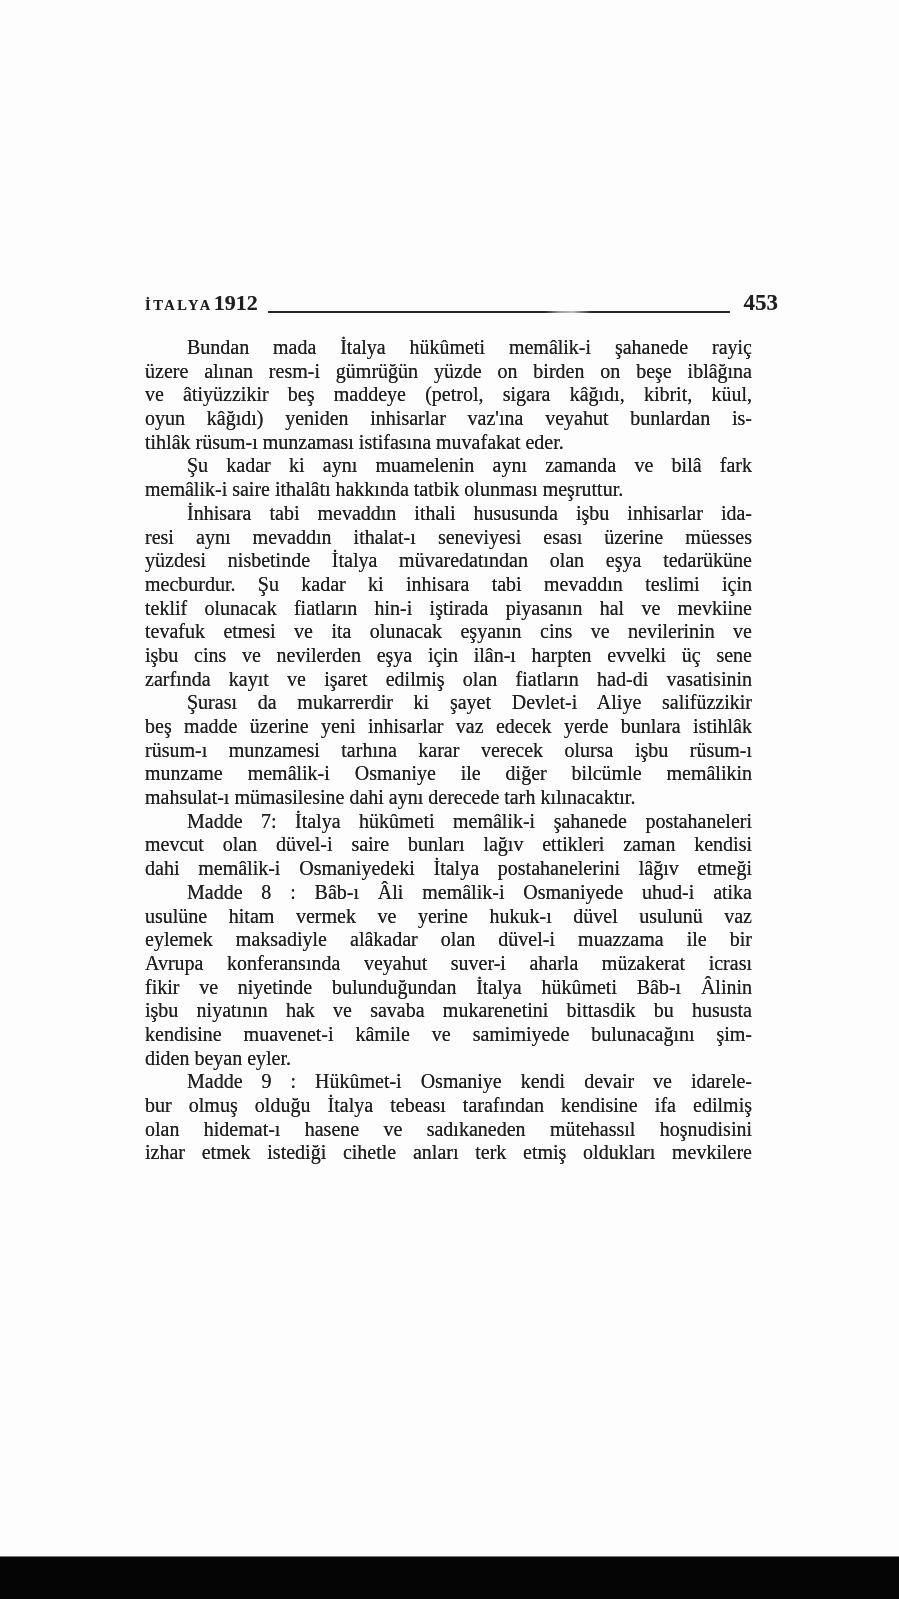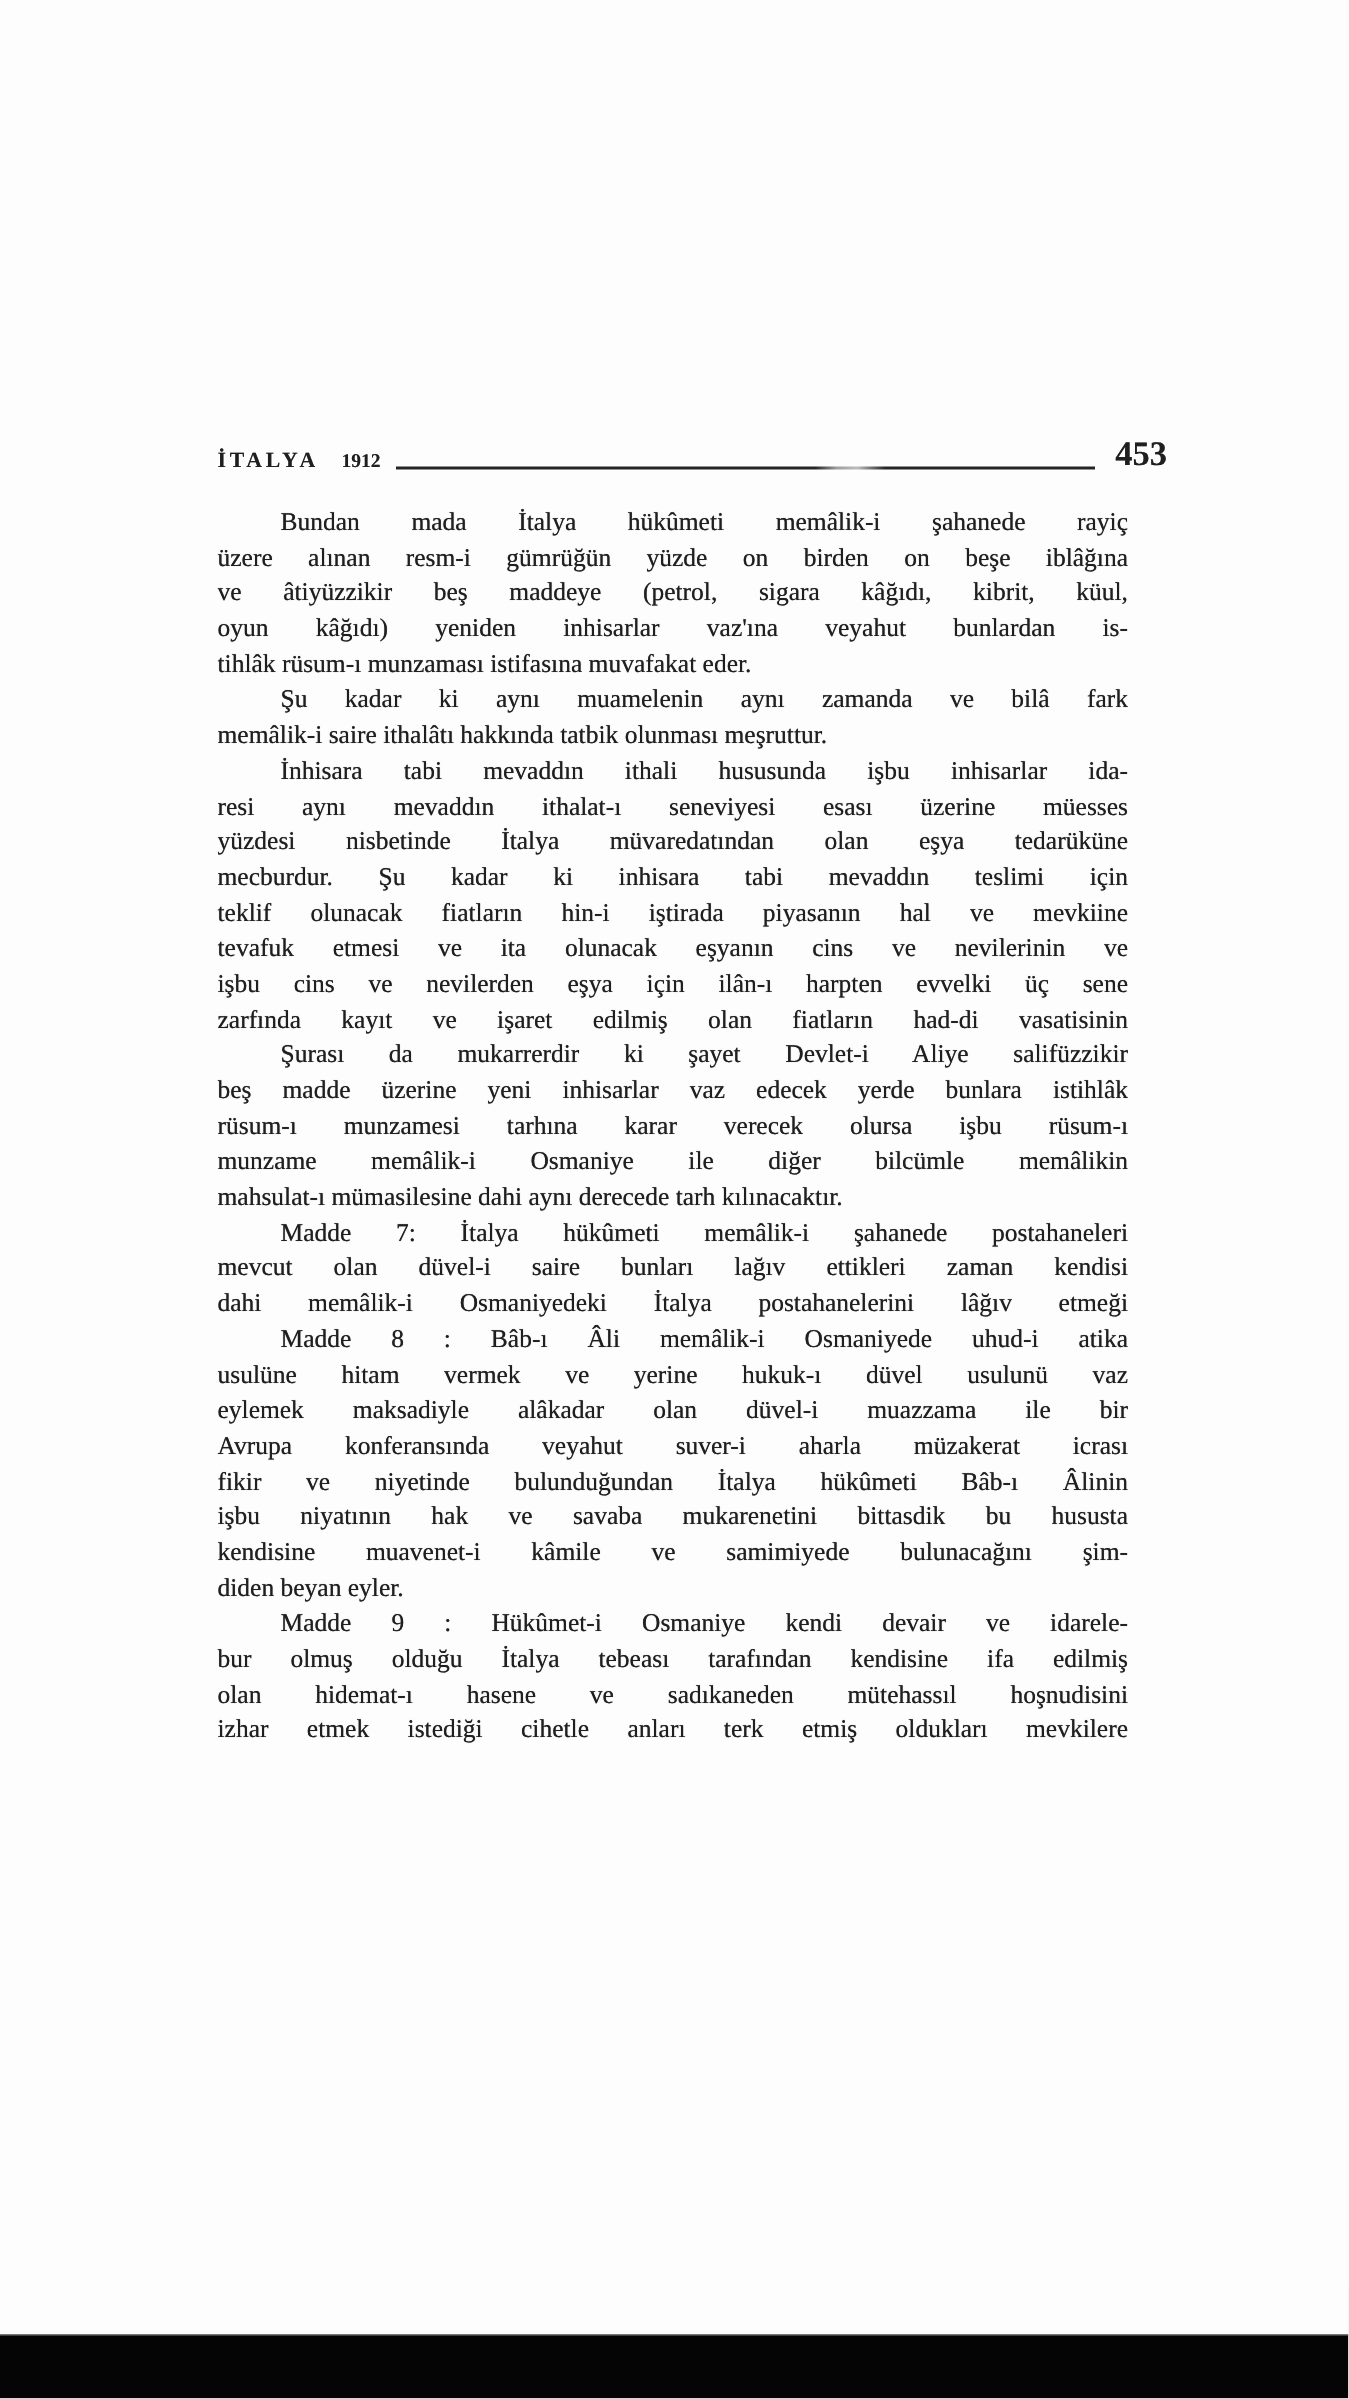--- a/index.html
+++ b/index.html
@@ -24,22 +24,22 @@
     display: flex;
     align-items: flex-end;
   }
   .title-caps {
     font-size: 14.5px;
     letter-spacing: 2.5px;
     font-weight: bold;
     text-shadow: 0 0 0.4px rgba(0,0,0,0.55);
   }
   .title-year {
-    font-size: 13px;
-    margin-left: 15px;
+    font-size: 22px;
+    margin-left: 1px;
     font-weight: bold;
     text-shadow: 0 0 0.3px rgba(0,0,0,0.45);
   }
   .rule {
     flex: 1;
     height: 2.3px;
     margin: 0 14px 3px 10px;
     background: linear-gradient(90deg,
       #262626 0%, #262626 60%,
       #9d9d9d 63%, #bdbdbd 66%,
@@ -50,21 +50,21 @@
     font-weight: bold;
     text-shadow: 0 0 0.3px rgba(0,0,0,0.45);
   }
 
   
   .body-text {
     position: absolute;
     left: 145px;
     top: 336px;
     width: 607px;
-    font-size: 17px;
+    font-size: 20px;
     line-height: 23.7px;
     text-shadow: 0 0 0.45px rgba(0,0,0,0.75);
   }
   .paragraph { margin: 0; }
   .line {
     text-align: justify;
     text-align-last: justify;
     height: 23.7px;
     overflow: hidden;
   }

